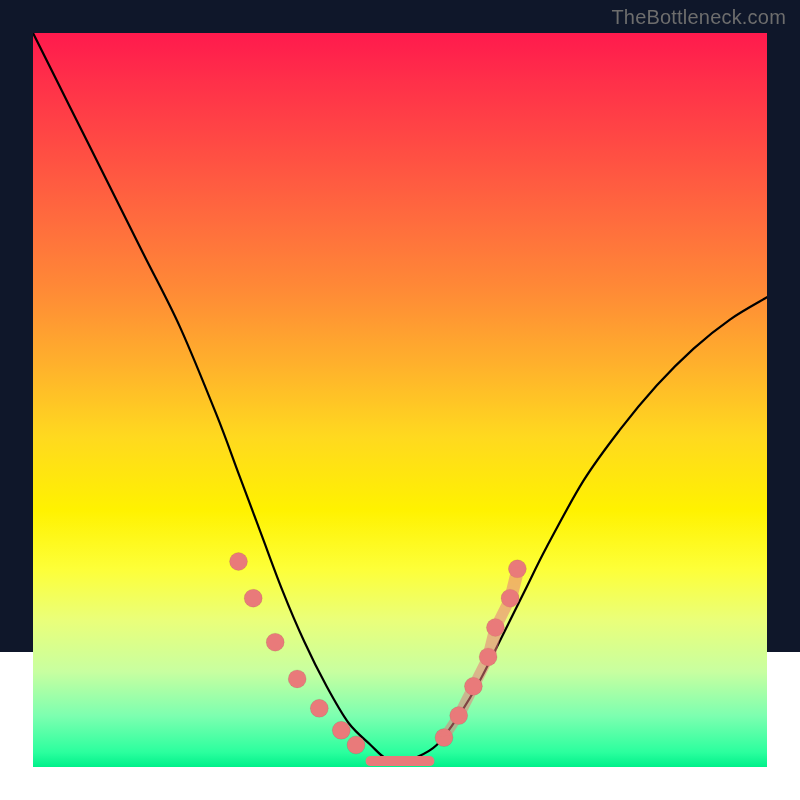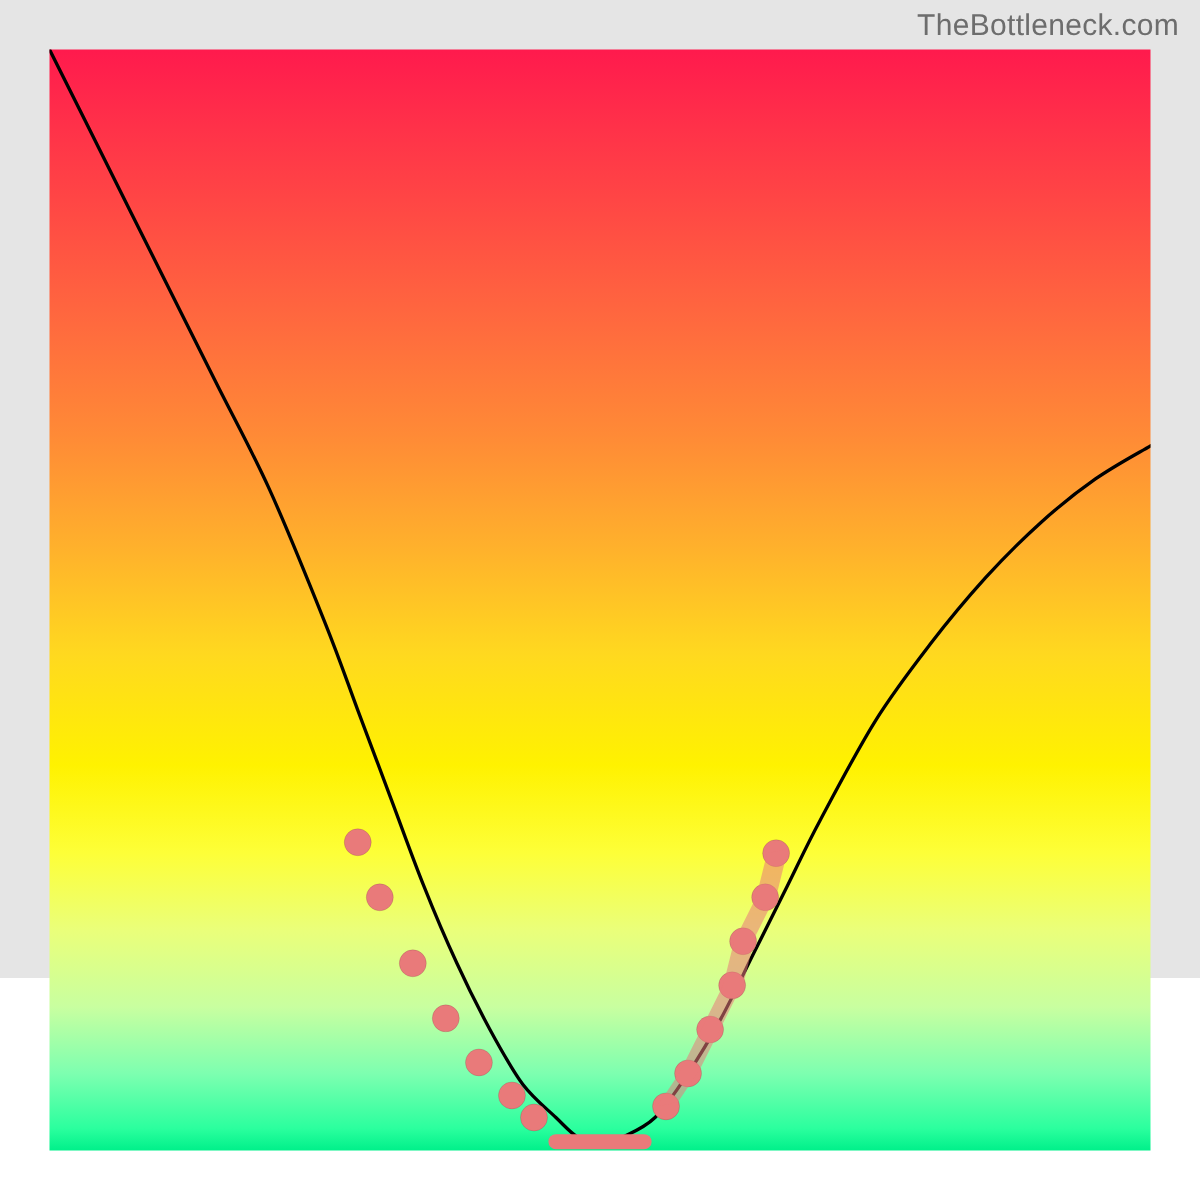--- a/index.html
+++ b/index.html
@@ -7,21 +7,21 @@
     padding: 0;
     width: 800px;
     height: 800px;
     overflow: hidden;
     font-family: Arial, Helvetica, sans-serif;
   }
   .stage {
     position: relative;
     width: 800px;
     height: 652px;
-    background: #e5e5e5;
+    background: #0f172a;
     text-align: right;
   }
   .plot-area {
     position: absolute;
     left: 33px;
     top: 33px;
     width: 734px;
     height: 734px;
     
     background: linear-gradient(

